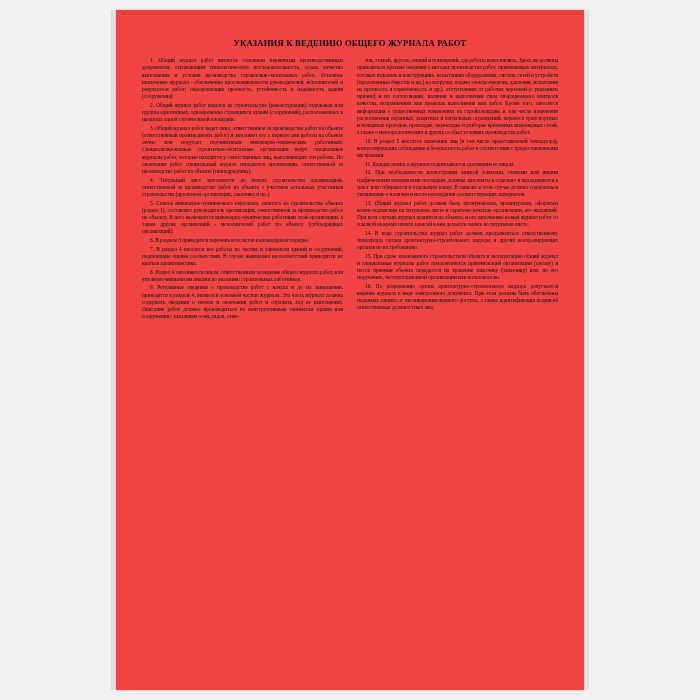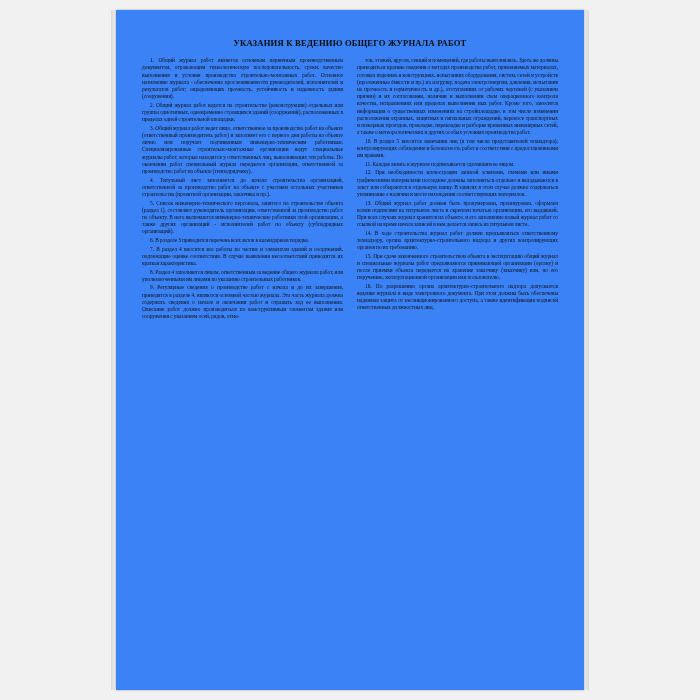--- a/index.html
+++ b/index.html
@@ -18,21 +18,21 @@
     width: 700px;
     height: 700px;
     background: #f1f1f1;
   }
   .sheet {
     position: absolute;
     left: 116px;
     top: 10px;
     width: 468px;
     height: 680px;
-    background: #3b82f6;
+    background: #ef4444;
     box-shadow: 0 0 2px rgba(0,0,0,0.35);
     box-sizing: border-box;
     padding: 22px 26px 18px 26px;
     overflow: hidden;
   }
   .doc-title {
     text-align: center;
     font-weight: bold;
     font-size: 8.6px;
     letter-spacing: 0.2px;

